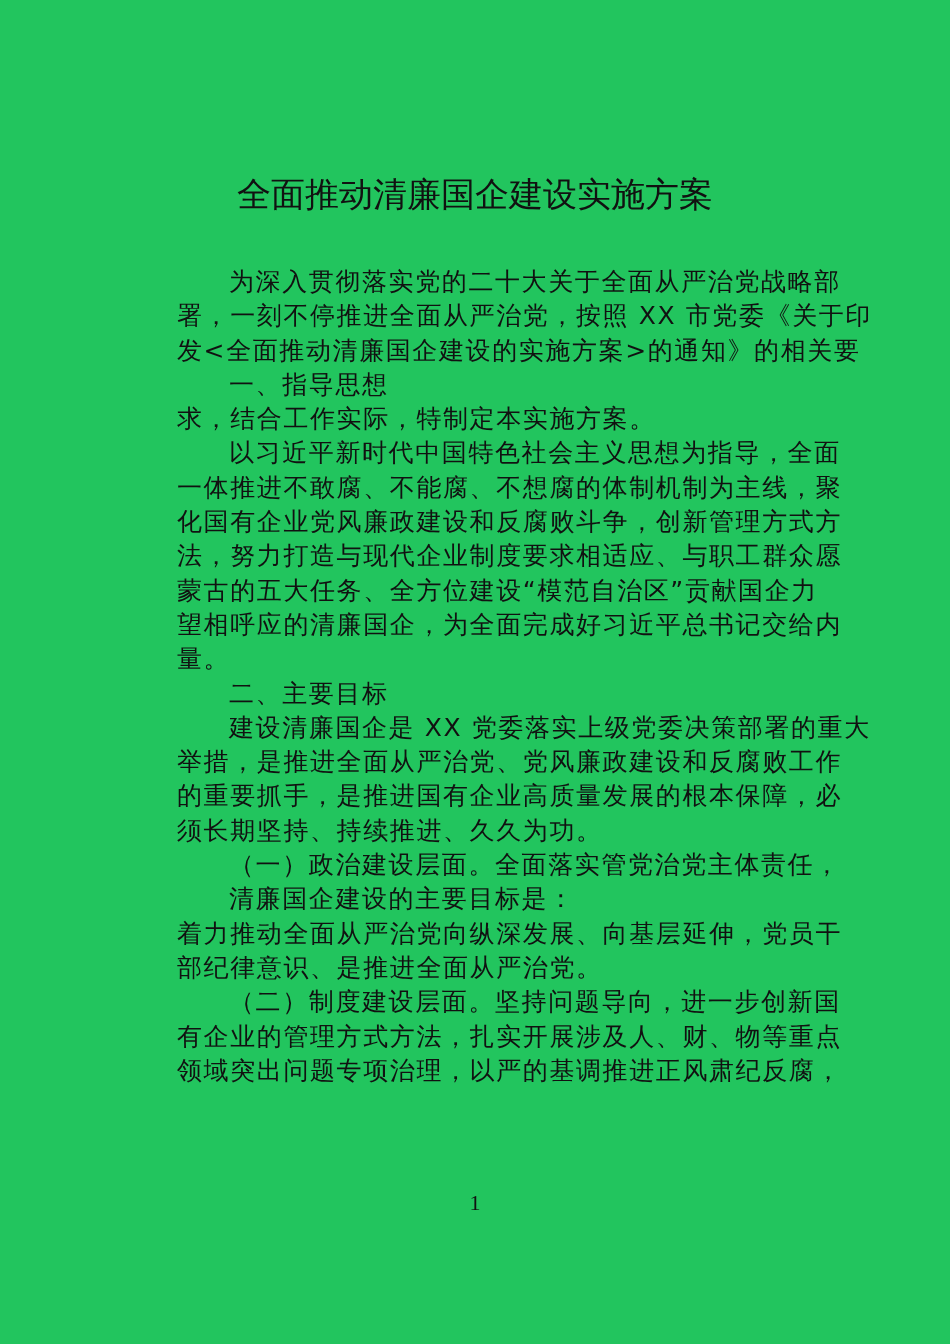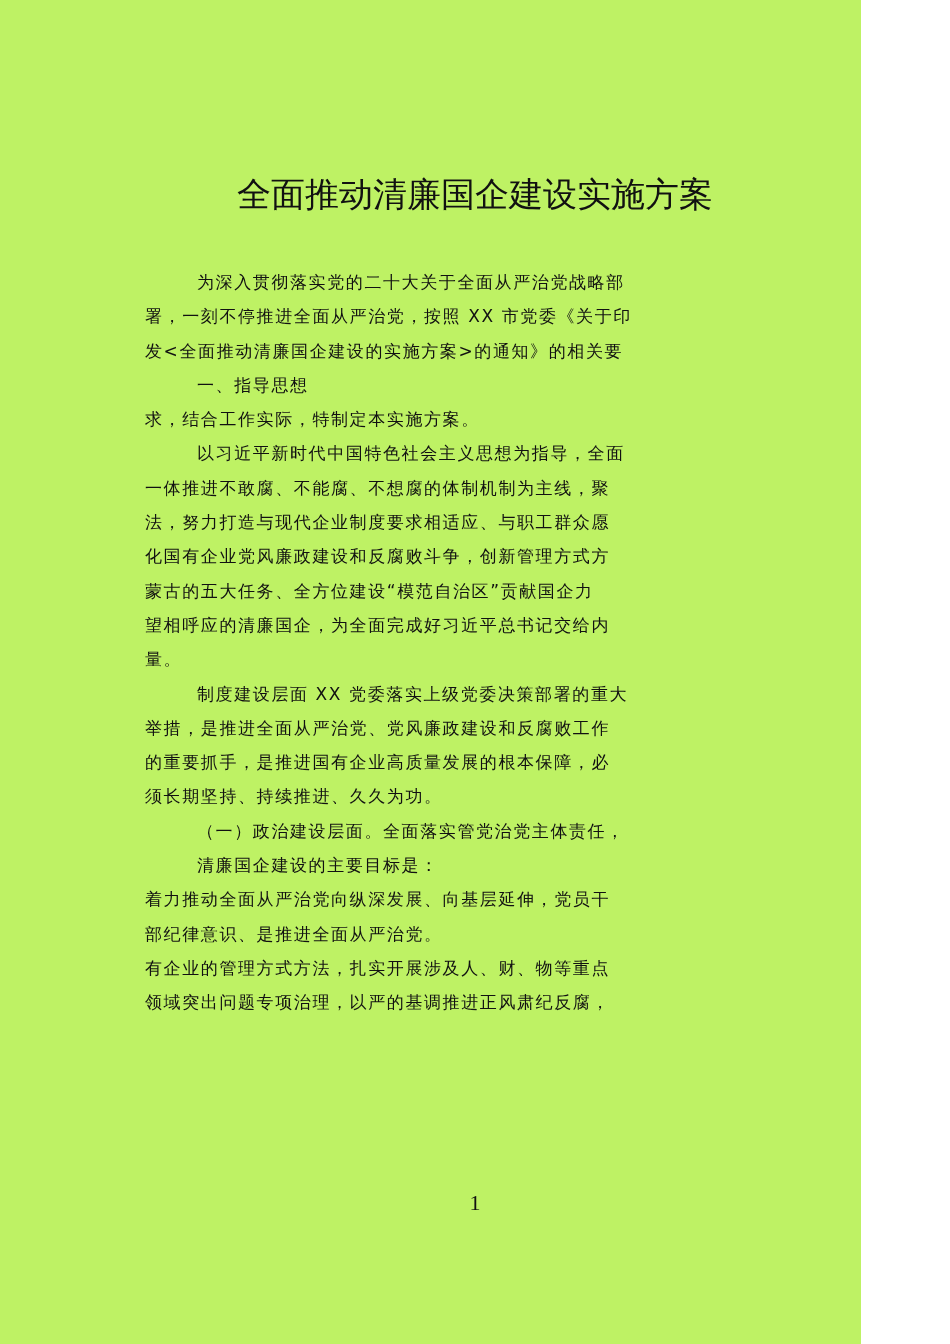--- a/index.html
+++ b/index.html
@@ -1,32 +1,32 @@
 <!DOCTYPE html>
 <html><head>
   <meta charset="utf-8">
   <style>
     html, body { margin: 0; padding: 0; background: #ffffff; }
     body { width: 950px; height: 1344px; position: relative; overflow: hidden; }
     .page {
-      position: absolute; left: 0; top: 0; width: 861px; height: 1344px;
-      background: #bef264; color: #111111;
+      position: absolute; left: 0; top: 0; width: 950px; height: 1344px;
+      background: #22c55e; color: #111111;
       font-family: "DejaVu Sans", "Liberation Sans", sans-serif;
     }
     .title {
       position: absolute; left: 0; top: 172px; width: 950px;
       text-align: center; font-size: 34px; line-height: 44px;
       letter-spacing: 0px; color: #111;
     }
     .body {
       position: absolute; left: 145px; top: 265px; width: 670px;
     }
     .line {
-      height: 34.3px; line-height: 34.3px; font-size: 17px;
-      white-space: nowrap; letter-spacing: 1.6px; color: #111;
+      height: 34.3px; line-height: 34.3px; font-size: 25px;
+      white-space: nowrap; letter-spacing: 1.6px; color: #111; margin-left: 32px;
     }
     .line.indent { padding-left: 52px; }
     .page-number {
       position: absolute; left: 0; top: 1188px; width: 950px;
       text-align: center; font-size: 22px; line-height: 30px;
       font-family: "Liberation Serif", "DejaVu Serif", serif; color: #111;
     }
   </style>
 </head>
 <body>
@@ -35,31 +35,33 @@
   <div class="title">全面推动清廉国企建设实施方案</div>
 
   <div class="body" id="doc-body">
     <div class="line indent">为深入贯彻落实党的二十大关于全面从严治党战略部</div>
     <div class="line">署，一刻不停推进全面从严治党，按照 XX 市党委《关于印</div>
     <div class="line">发&lt;全面推动清廉国企建设的实施方案&gt;的通知》的相关要</div>
     <div class="line indent">一、指导思想</div>
     <div class="line">求，结合工作实际，特制定本实施方案。</div>
     <div class="line indent">以习近平新时代中国特色社会主义思想为指导，全面</div>
     <div class="line">一体推进不敢腐、不能腐、不想腐的体制机制为主线，聚</div>
+    <div class="line">化国有企业党风廉政建设和反腐败斗争，创新管理方式方</div>
     <div class="line">法，努力打造与现代企业制度要求相适应、与职工群众愿</div>
-    <div class="line">化国有企业党风廉政建设和反腐败斗争，创新管理方式方</div>
     <div class="line">蒙古的五大任务、全方位建设“模范自治区”贡献国企力</div>
     <div class="line">望相呼应的清廉国企，为全面完成好习近平总书记交给内</div>
     <div class="line">量。</div>
-    <div class="line indent">制度建设层面 XX 党委落实上级党委决策部署的重大</div>
+    <div class="line indent">二、主要目标</div>
+    <div class="line indent">建设清廉国企是 XX 党委落实上级党委决策部署的重大</div>
     <div class="line">举措，是推进全面从严治党、党风廉政建设和反腐败工作</div>
     <div class="line">的重要抓手，是推进国有企业高质量发展的根本保障，必</div>
     <div class="line">须长期坚持、持续推进、久久为功。</div>
     <div class="line indent">（一）政治建设层面。全面落实管党治党主体责任，</div>
     <div class="line indent">清廉国企建设的主要目标是：</div>
     <div class="line">着力推动全面从严治党向纵深发展、向基层延伸，党员干</div>
     <div class="line">部纪律意识、是推进全面从严治党。</div>
+    <div class="line indent">（二）制度建设层面。坚持问题导向，进一步创新国</div>
     <div class="line">有企业的管理方式方法，扎实开展涉及人、财、物等重点</div>
     <div class="line">领域突出问题专项治理，以严的基调推进正风肃纪反腐，</div>
   </div>
 
   <div class="page-number">1</div>
 </div>
 
 </body></html>

